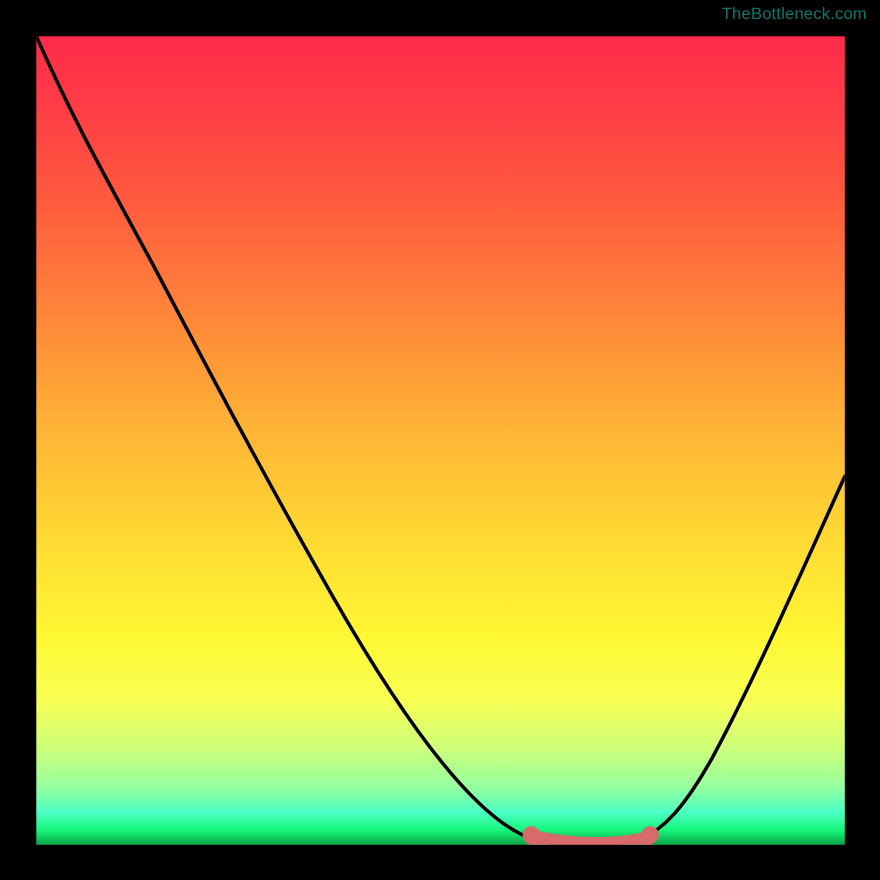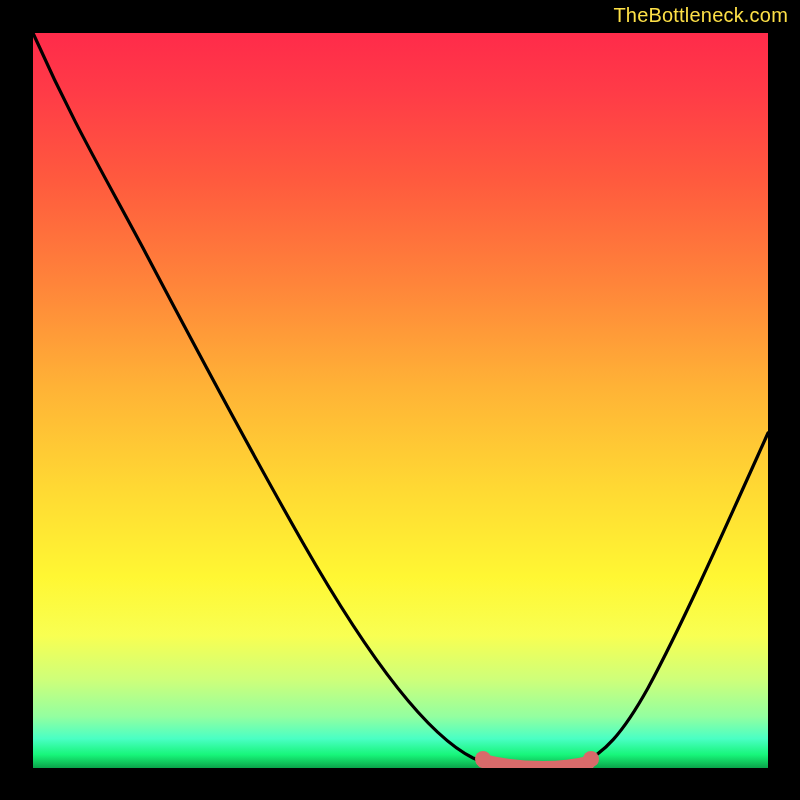--- a/index.html
+++ b/index.html
@@ -8,22 +8,22 @@
     width: 800px;
     height: 800px;
     background: #000;
     overflow: hidden;
     font-family: Arial, Helvetica, sans-serif;
   }
   .attribution {
     position: absolute;
     top: 4px;
     right: 12px;
-    color: #fde047;
-    font-size: 20px;
+    color: #0f766e;
+    font-size: 15px;
     font-weight: 400;
     letter-spacing: 0.2px;
     z-index: 10;
   }
   .plot-area {
     position: absolute;
     left: 33px;
     top: 33px;
     width: 735px;
     height: 735px;

